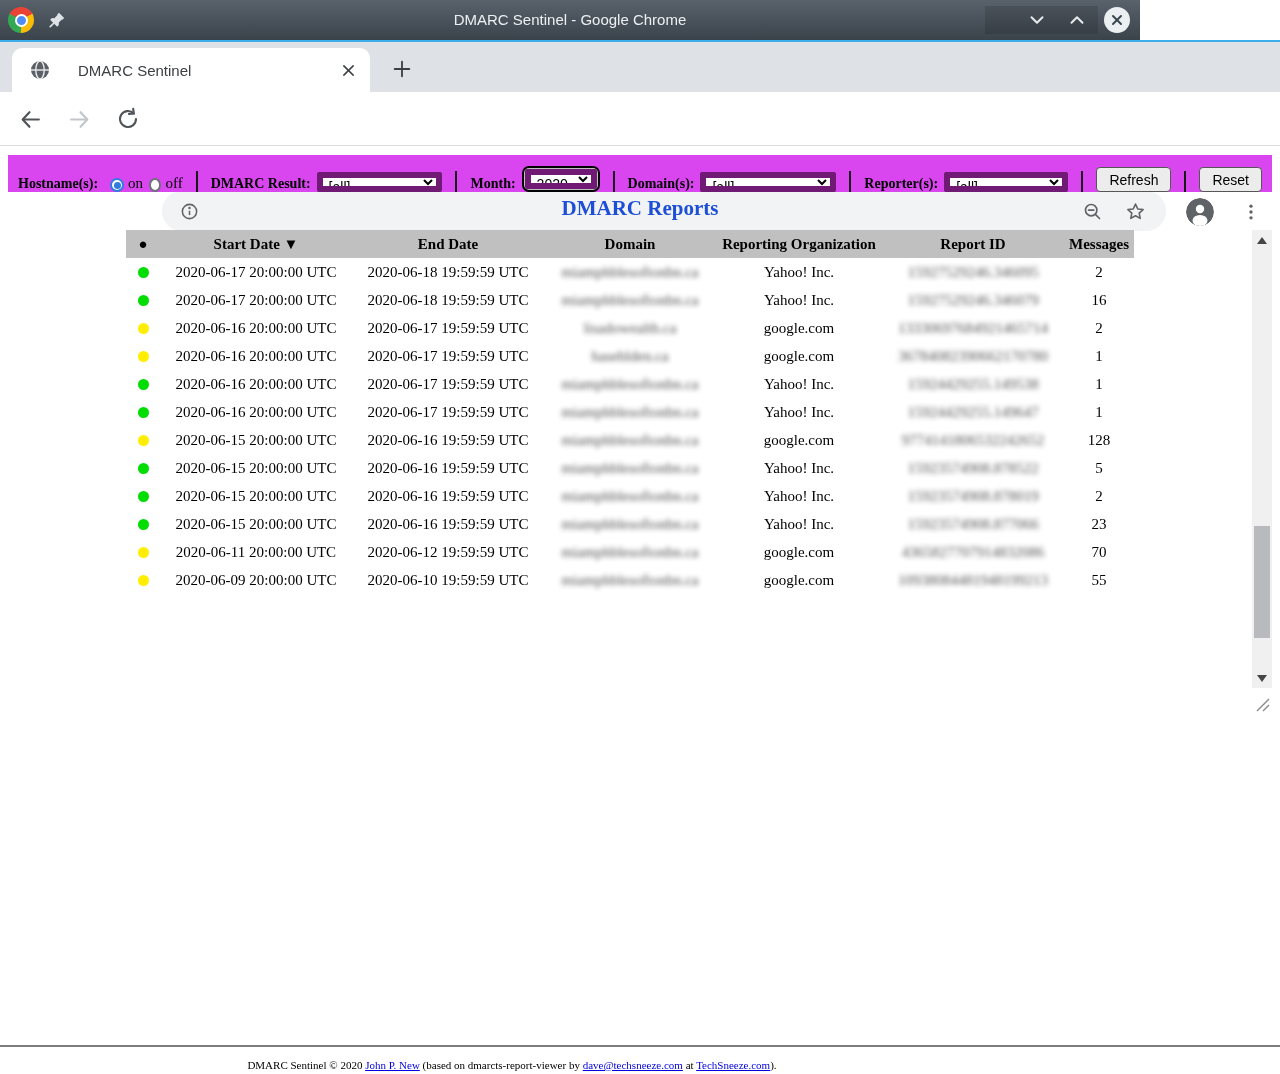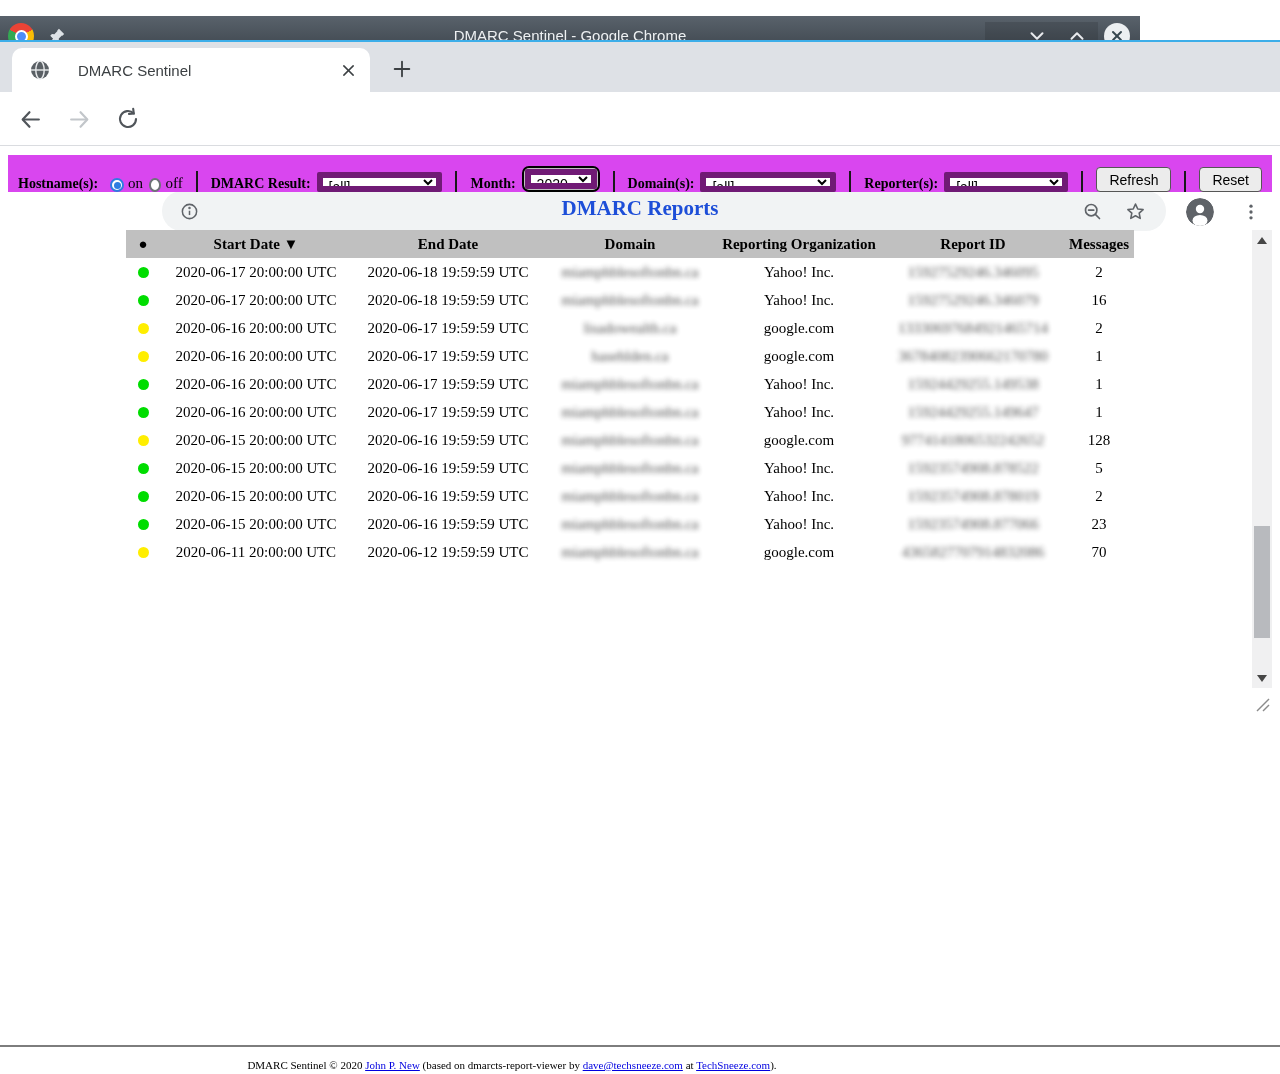--- a/index.html
+++ b/index.html
@@ -3,21 +3,21 @@
 <meta charset="utf-8">
 <style>
   * { box-sizing: border-box; margin: 0; padding: 0; }
   html,body { width:1280px; height:1074px; }
   body {
     position: relative; overflow: hidden; background:#fff;
     font-family: "Liberation Sans", sans-serif;
   }
 
   
-  .titlebar{position:absolute;left:0;top:16px;width:1140px;height:40px;
+  .titlebar{position:absolute;left:0;top:0;width:1140px;height:40px;
     background:linear-gradient(#59626b,#3a424a);padding-left:36px;}
   .titlebar-artifact{position:absolute;left:985px;top:6px;width:113px;height:28px;
     background:rgba(0,0,0,.12);}
   .title-left{position:absolute;left:8px;top:0;height:40px;display:flex;align-items:center;gap:14px;}
   .chrome-logo{width:26px;height:26px;border-radius:50%;
     background:conic-gradient(from -60deg,#ea4335 0 120deg,#fbbc05 0 240deg,#34a853 0 360deg);
     display:flex;align-items:center;justify-content:center;}
   .chrome-inner{width:13px;height:13px;border-radius:50%;background:#4e8cf7;border:2.5px solid #fff;}
   .window-title{position:absolute;left:0;right:0;top:0;height:40px;line-height:40px;
     text-align:center;color:#edf0f2;font-size:15px;}
@@ -385,20 +385,29 @@
     <td><span class="dot" style="background: rgb(255, 238, 0);"></span></td>
     <td>2020-06-11 20:00:00 UTC</td>
     <td>2020-06-12 19:59:59 UTC</td>
     <td class="blur">miamphblesoftonbn.ca</td>
     <td>google.com</td>
     <td class="blur">4365827707914832086</td>
     <td>70</td>
   </tr>
 
 
+  <tr>
+    <td><span class="dot" style="background: rgb(255, 238, 0);"></span></td>
+    <td>2020-06-09 20:00:00 UTC</td>
+    <td>2020-06-10 19:59:59 UTC</td>
+    <td class="blur">miamphblesoftonbn.ca</td>
+    <td>google.com</td>
+    <td class="blur">10938084481948199213</td>
+    <td>55</td>
+  </tr>
 </tbody>
 </table>
 
 <div class="vscroll">
   <span class="sb-arrow sb-up">
       <span class="tri-up"></span>
     </span>
   <span class="sb-thumb"></span>
   <span class="sb-arrow sb-down">
       <span class="tri-down"></span>

